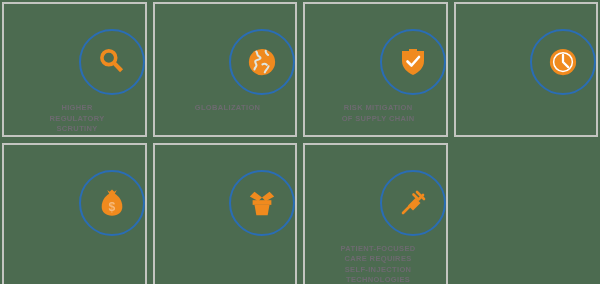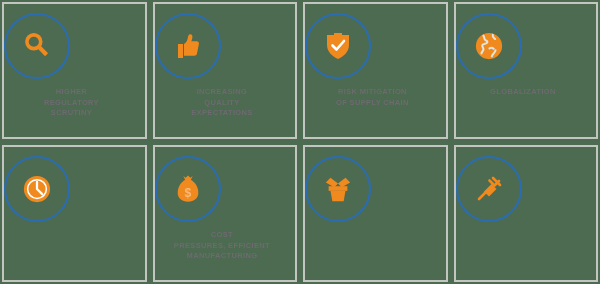--- a/index.html
+++ b/index.html
@@ -16,23 +16,23 @@
     grid-template-rows:repeat(2,1fr);
     gap:6px 6px;
     padding:2px;
     box-sizing:border-box;
   }
   .card{
     border:2px solid #c3c5c0;
     box-sizing:border-box;
     display:flex;
     flex-direction:column;
-    align-items:flex-start;
+    align-items:flex-end;
     justify-content:flex-start;
-    padding-top:9px;
+    padding-top:25px;
     position:relative;
   }
   .ring{
     width:66px;height:66px;
     border:2px solid #2a6db5;
     border-radius:50%;
     display:flex;align-items:center;justify-content:center;
     box-sizing:border-box;
   }
   .ring svg{display:block;}
@@ -61,58 +61,45 @@
           <circle cx="13" cy="12" r="6.5" stroke="#f08a1e" stroke-width="3.4"></circle>
           <line x1="17.6" y1="16.6" x2="25" y2="24.2" stroke="#f08a1e" stroke-width="4" stroke-linecap="butt"></line>
         </svg>
       </span>
     </div>
     <div class="label">HIGHER
 REGULATORY
 SCRUTINY</div>
   </div>
 
+
   <div class="card">
     <div class="ring">
       <span>
-        <svg width="32" height="32" viewBox="0 0 32 32">
-          <path d="M6 14h5v14H6z" fill="#f08a1e"></path>
-          <path d="M12 14c2-1 3.2-3 3.6-5.2C15.9 7 16.2 4.5 18 4.2c1.8-.3 2.6 1.4 2.4 3.2-.15 1.4-.7 2.9-1.1 3.9h5.3c1.5 0 2.6 1.2 2.3 2.6l-1.9 9.6c-.25 1.3-1.4 2.3-2.8 2.3H12z" fill="#f08a1e"></path>
+        <svg width="30" height="30" viewBox="0 0 32 32">
+          <circle cx="16" cy="16" r="14" fill="#f08a1e"></circle>
+          <path d="M10 5c1.5 2 .5 3.5 2 4.5S15 11 14 12.5 10 13 9 15s1.5 3 1 5-2 2-2 4M20 4c-.5 2.5 1 3 2.5 4.5M19 27c1-2.5 3-3.5 4-6.5M16.5 18.5c1.5-1 3-1 4.5.5" stroke="#dfe5df" stroke-width="2.2" fill="none" stroke-linecap="round" stroke-linejoin="round"></path>
         </svg>
       </span>
     </div>
-    <div class="label">INCREASING
-QUALITY
-EXPECTATIONS</div>
+    <div class="label">GLOBALIZATION</div>
   </div>
 
   <div class="card">
     <div class="ring">
       <span>
         <svg width="32" height="32" viewBox="0 0 32 32">
           <path d="M12 3h8v3h-8z" fill="#f08a1e"></path>
           <path d="M5 5h22v10c0 7-5.5 11.5-11 14C10.5 26.5 5 22 5 15z" fill="#f08a1e"></path>
           <path d="M10.5 15.5l4 4L22 11" stroke="#ffffff" stroke-width="2.6" fill="none" stroke-linecap="round" stroke-linejoin="round"></path>
         </svg>
       </span>
     </div>
     <div class="label">RISK MITIGATION
 OF SUPPLY CHAIN</div>
-  </div>
-
-  <div class="card">
-    <div class="ring">
-      <span>
-        <svg width="30" height="30" viewBox="0 0 32 32">
-          <circle cx="16" cy="16" r="14" fill="#f08a1e"></circle>
-          <path d="M10 5c1.5 2 .5 3.5 2 4.5S15 11 14 12.5 10 13 9 15s1.5 3 1 5-2 2-2 4M20 4c-.5 2.5 1 3 2.5 4.5M19 27c1-2.5 3-3.5 4-6.5M16.5 18.5c1.5-1 3-1 4.5.5" stroke="#dfe5df" stroke-width="2.2" fill="none" stroke-linecap="round" stroke-linejoin="round"></path>
-        </svg>
-      </span>
-    </div>
-    <div class="label">GLOBALIZATION</div>
   </div>
 
   <div class="card">
     <div class="ring">
       <span>
         <svg width="30" height="30" viewBox="0 0 32 32">
           <circle cx="16" cy="16" r="14" fill="#f08a1e"></circle>
           <circle cx="16" cy="16" r="10" fill="none" stroke="#ffffff" stroke-width="1.6"></circle>
           <path d="M16 8.5V16l5.5 5.5" stroke="#ffffff" stroke-width="2.4" fill="none" stroke-linecap="round" stroke-linejoin="round"></path>
         </svg>
@@ -123,23 +110,20 @@
   <div class="card">
     <div class="ring">
       <span>
         <svg width="30" height="32" viewBox="0 0 32 34">
           <path d="M11 3l2 4.5h6L21 3l-2.5 2L16 2.5 13.5 5z" fill="#f08a1e"></path>
           <path d="M12.5 7.5h7c4 2.5 7.5 7.5 7.5 13.5 0 6-4.5 9.5-11 9.5S5 27 5 21c0-6 3.5-11 7.5-13.5z" fill="#f08a1e"></path>
           <text x="16" y="26" font-family="Liberation Sans, sans-serif" font-size="13" font-weight="bold" fill="#f6b97a" text-anchor="middle">$</text>
         </svg>
       </span>
     </div>
-    <div class="label">COST
-PRESSURES, EFFICIENT
-MANUFACTURING</div>
   </div>
 
   <div class="card">
     <div class="ring">
       <span>
         <svg width="32" height="30" viewBox="0 0 34 32">
           <path d="M4 9l5-5 8 6-4 4z" fill="#f08a1e"></path>
           <path d="M30 9l-5-5-8 6 4 4z" fill="#f08a1e"></path>
           <path d="M7 13h20v5H7z" fill="#f08a1e"></path>
           <path d="M9 18h16l-2 11H11z" fill="#f08a1e"></path>
@@ -155,15 +139,19 @@
           <g stroke="#f08a1e" stroke-width="2.6" stroke-linecap="round" fill="none">
             <line x1="6" y1="26" x2="12" y2="20"></line>
             <line x1="20" y1="5" x2="27" y2="12"></line>
             <line x1="21.5" y1="12.5" x2="26" y2="8"></line>
             <line x1="16.5" y1="7.5" x2="21" y2="12"></line>
           </g>
           <path d="M11 18.5l7.5-7.5 5 5-7.5 7.5z" fill="#f08a1e"></path>
         </svg>
       </span>
     </div>
+    <div class="label">PATIENT-FOCUSED
+CARE REQUIRES
+SELF-INJECTION
+TECHNOLOGIES</div>
   </div>
 
 </div>
 
 </body></html>

